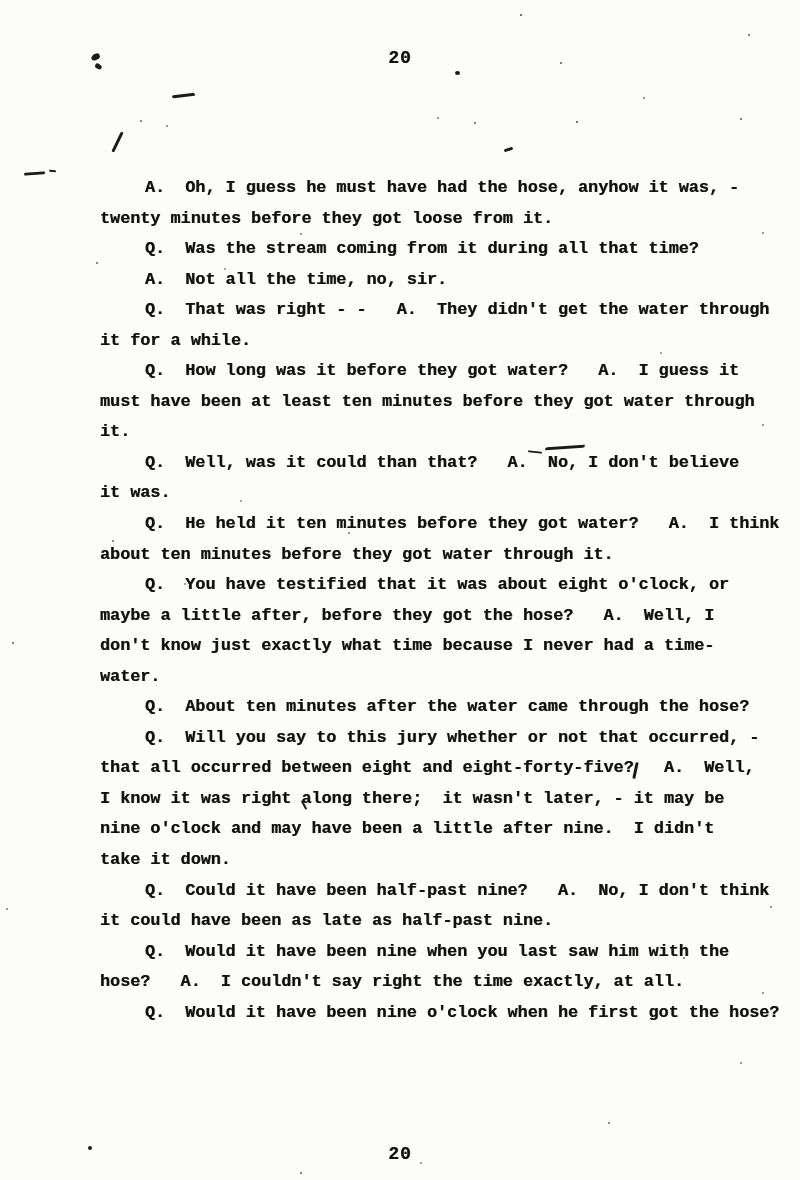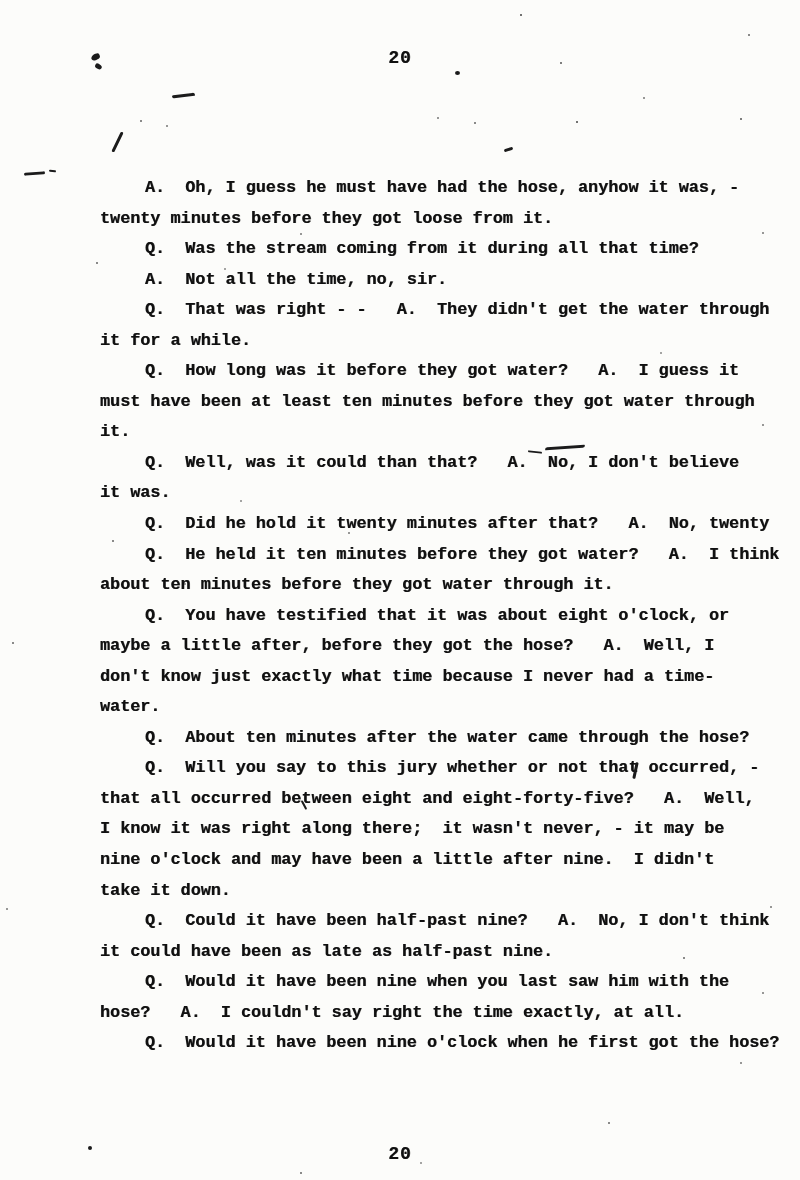--- a/index.html
+++ b/index.html
@@ -120,31 +120,30 @@
       <div class="line">twenty minutes before they got loose from it.</div>
       <div class="line indent">Q.  Was the stream coming from it during all that time?</div>
       <div class="line indent">A.  Not all the time, no, sir.</div>
       <div class="line indent">Q.  That was right - -   A.  They didn't get the water through</div>
       <div class="line">it for a while.</div>
       <div class="line indent">Q.  How long was it before they got water?   A.  I guess it</div>
       <div class="line">must have been at least ten minutes before they got water through</div>
       <div class="line">it.</div>
       <div class="line indent">Q.  Well, was it could than that?   A.  No, I don't believe</div>
       <div class="line">it was.</div>
-      <div class="line indent">Q.  Did he hold it twenty minutes after that?   A.  No, twenty</div>
       <div class="line indent">Q.  He held it ten minutes before they got water?   A.  I think</div>
       <div class="line">about ten minutes before they got water through it.</div>
       <div class="line indent">Q.  You have testified that it was about eight o'clock, or</div>
       <div class="line">maybe a little after, before they got the hose?   A.  Well, I</div>
       <div class="line">don't know just exactly what time because I never had a time-</div>
       <div class="line">water.</div>
       <div class="line indent">Q.  About ten minutes after the water came through the hose?</div>
       <div class="line indent">Q.  Will you say to this jury whether or not that occurred, -</div>
       <div class="line">that all occurred between eight and eight-forty-five?   A.  Well,</div>
-      <div class="line">I know it was right along there;  it wasn't never, - it may be</div>
+      <div class="line">I know it was right along there;  it wasn't later, - it may be</div>
       <div class="line">nine o'clock and may have been a little after nine.  I didn't</div>
       <div class="line">take it down.</div>
       <div class="line indent">Q.  Could it have been half-past nine?   A.  No, I don't think</div>
       <div class="line">it could have been as late as half-past nine.</div>
       <div class="line indent">Q.  Would it have been nine when you last saw him with the</div>
       <div class="line">hose?   A.  I couldn't say right the time exactly, at all.</div>
       <div class="line indent">Q.  Would it have been nine o'clock when he first got the hose?</div>
     </div>
 
   <div class="page-number bottom">20</div>

